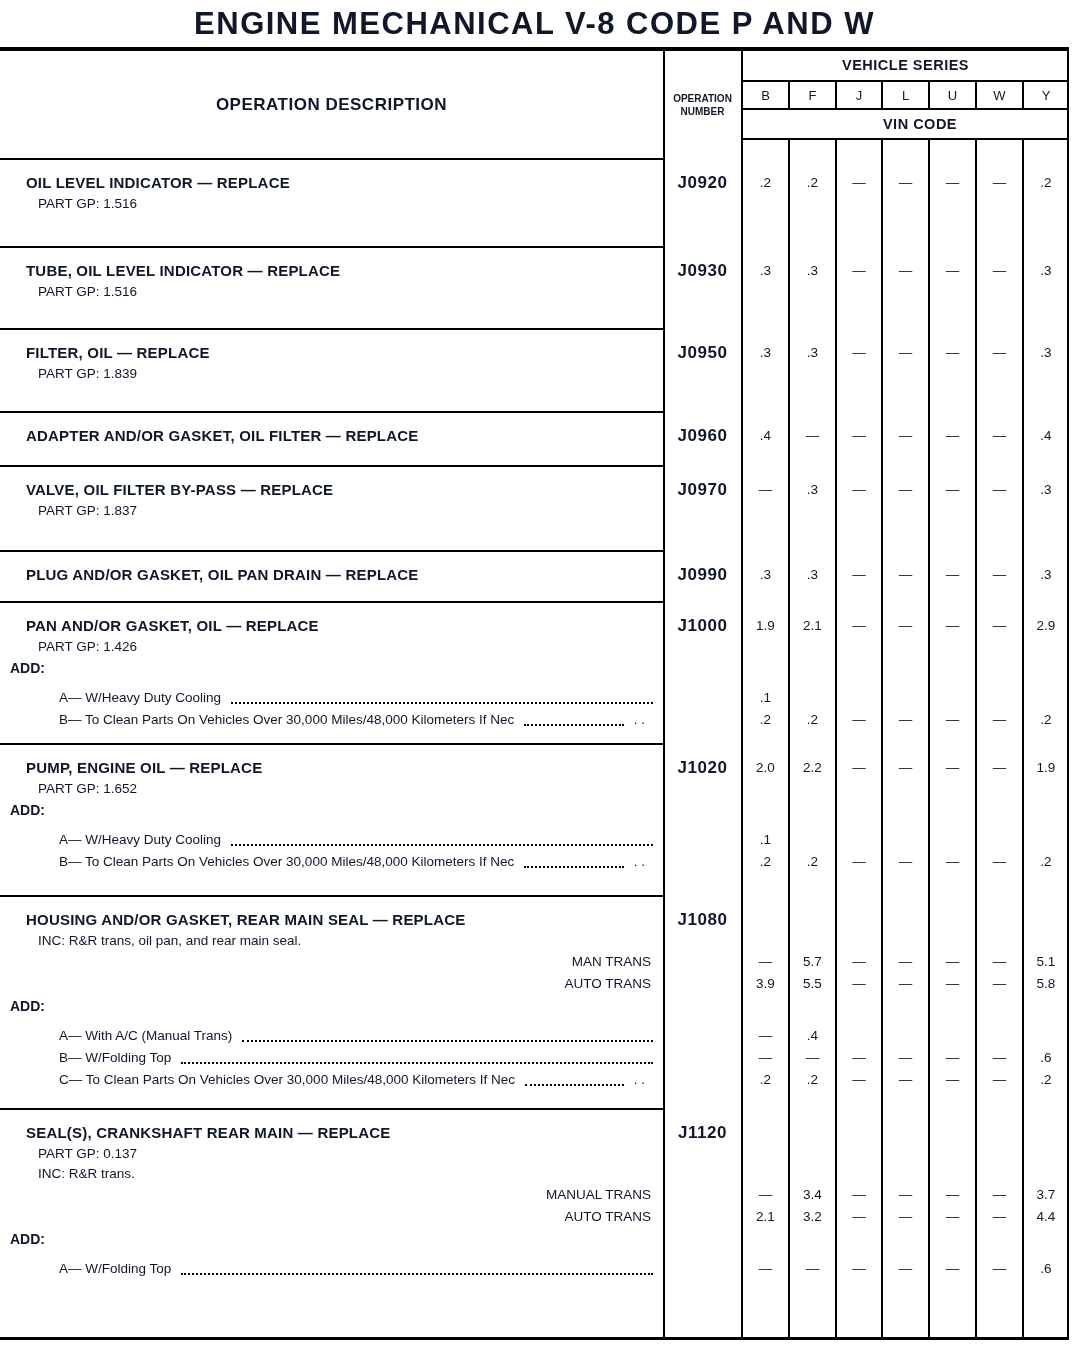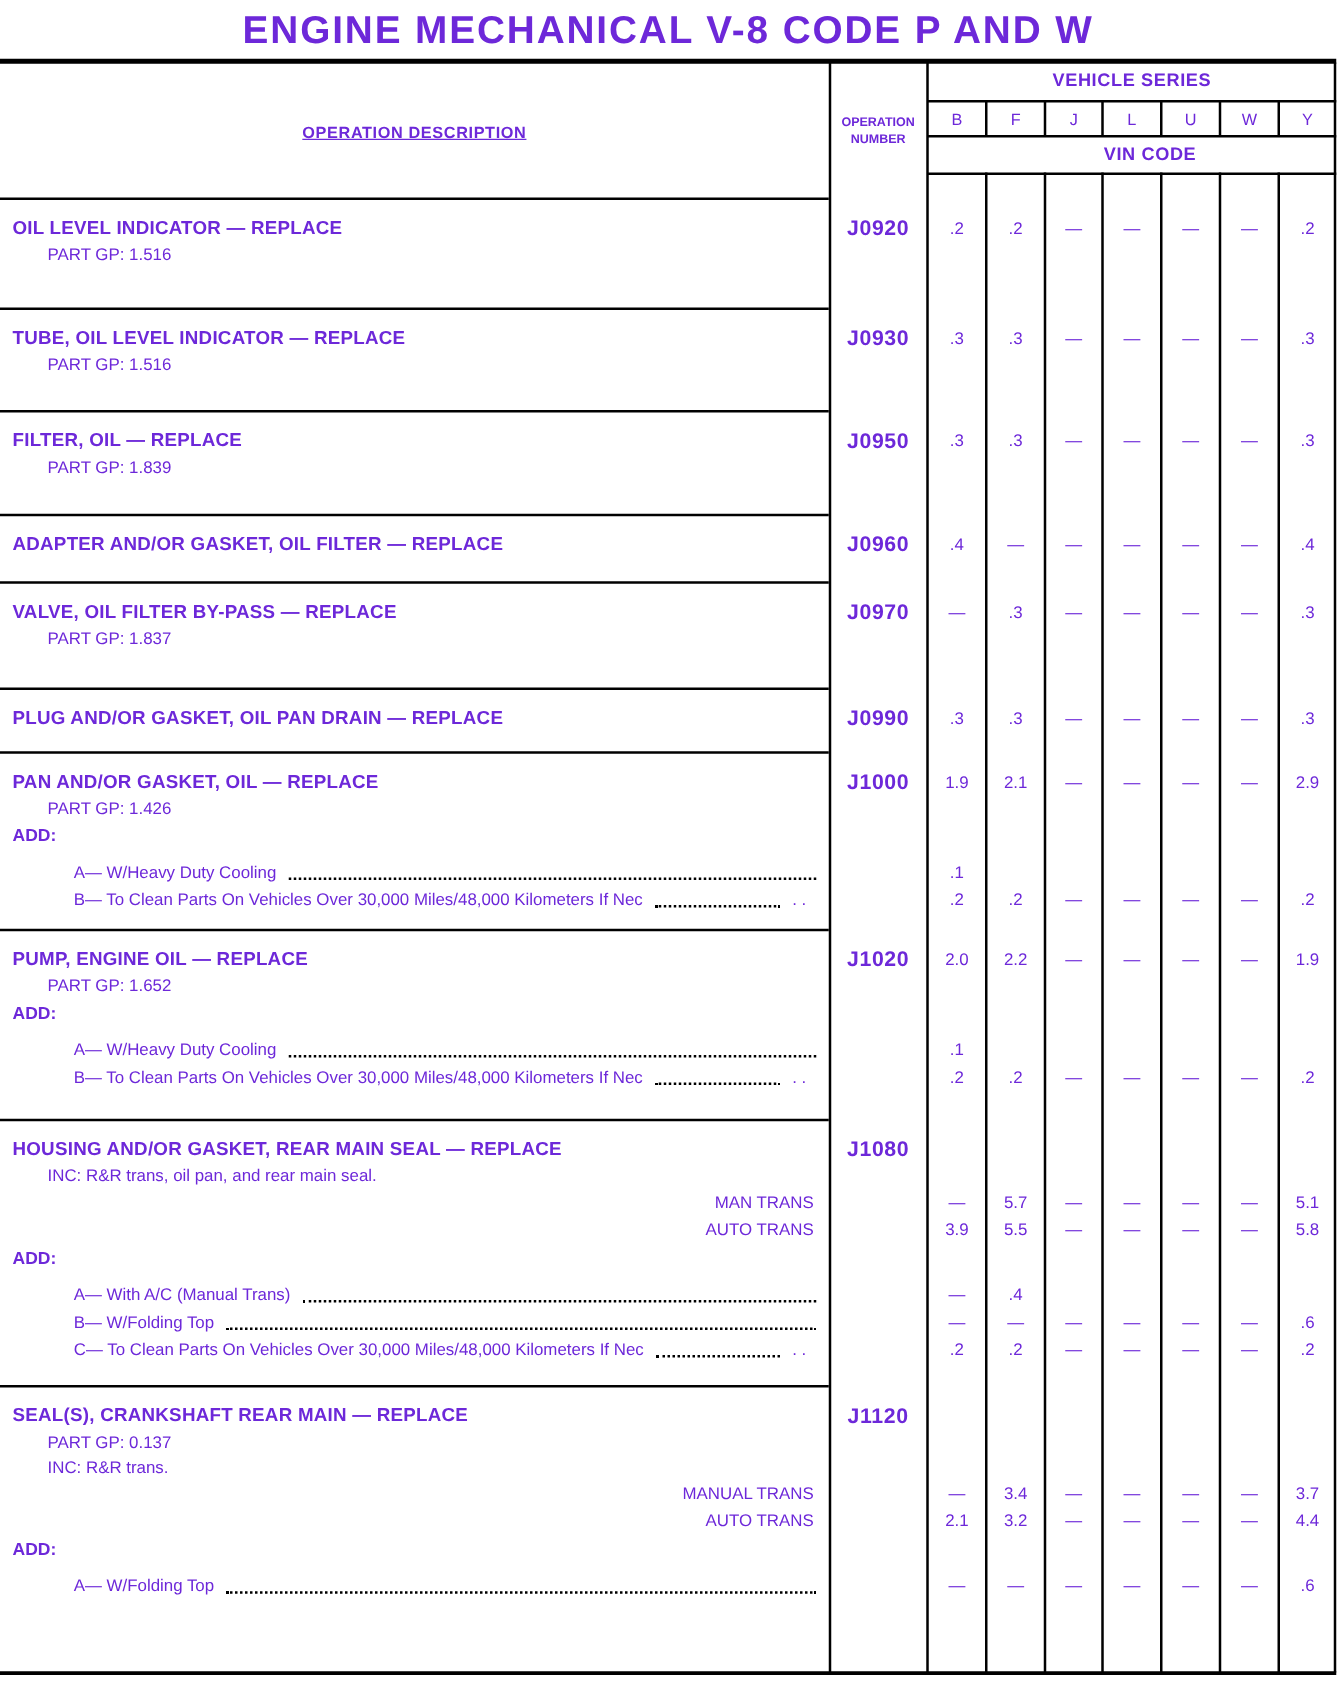--- a/index.html
+++ b/index.html
@@ -1,32 +1,32 @@
 <!DOCTYPE html>
 <html><head>
 <meta charset="utf-8">
 <style>
   html,body { margin:0; padding:0; background:#fff; }
   .page {
     position:relative; width:1072px; height:1356px; background:#fff;
-    font-family:"Liberation Sans", sans-serif; color:#6d28d9; overflow:hidden;
+    font-family:"Liberation Sans", sans-serif; color:#0f172a; overflow:hidden;
   }
   .page-title {
     position:absolute; top:6px; left:0; width:1069px; text-align:center;
     font-size:31px; font-weight:bold; letter-spacing:1.5px;
   }
   .rule { position:absolute; background:#000; }
   .rule-title { top:47px; left:0; width:1069px; height:4px; }
   .rule-bottom { top:1337px; left:0; width:1069px; height:3px; }
 
   
   .hdr-desc {
     position:absolute; top:50px; left:0; width:663px; height:110px;
     display:flex; align-items:center; justify-content:center;
-    font-size:13px; font-weight:bold; letter-spacing:0.5px;text-decoration:underline;
+    font-size:17px; font-weight:bold; letter-spacing:0.5px;
   }
   .hdr-op {
     position:absolute; top:50px; left:663px; width:79px; height:110px;
     display:flex; flex-direction:column; align-items:center; justify-content:center;
     font-size:10px; font-weight:bold; line-height:13px; text-align:center;
   }
   .hdr-series { position:absolute; top:50px; left:742px; width:327px; height:110px; }
   .series-title {
     height:30px; display:flex; align-items:center; justify-content:center;
     font-size:14.5px; font-weight:bold; letter-spacing:0.5px; border-bottom:2px solid #000;
@@ -41,21 +41,21 @@
   
   .table-body { position:absolute; top:160px; left:0; width:1069px; }
   .section { position:relative; box-sizing:border-box; padding-top:12px; }
   .section::before { content:""; position:absolute; top:-2px; left:0; width:663px; height:2px; background:#000; }
   .line { display:grid; grid-template-columns:663px 79px 47px 47px 46px 47px 47px 47px 46px; }
   .cell-desc { box-sizing:border-box; overflow:hidden; }
   .cell-op   { box-sizing:border-box; text-align:center; font-weight:bold; font-size:17px; letter-spacing:0.5px; }
   .cell-val  { box-sizing:border-box; text-align:center; font-size:13.5px; }
 
   .kind-title      { line-height:22px; }
-  .kind-title .cell-desc { font-size:15px; font-weight:bold; padding-left:10px; letter-spacing:0.2px; }
+  .kind-title .cell-desc { font-size:15px; font-weight:bold; padding-left:26px; letter-spacing:0.2px; }
   .kind-detail     { line-height:20px; }
   .kind-detail .cell-desc { font-size:13.5px; padding-left:38px; }
   .kind-rightlabel { line-height:22px; }
   .kind-rightlabel .cell-desc { font-size:13.5px; text-align:right; padding-right:12px;padding-left:15px; }
   .kind-add        { line-height:22px; }
   .kind-add .cell-desc { font-size:14px; font-weight:bold; padding-left:10px; }
   .kind-item       { line-height:22px; }
   .kind-item .cell-desc { font-size:13.5px; padding-left:59px; display:flex; align-items:flex-end; }
   .kind-add + .kind-item { margin-top:8px; }
   .item-text { white-space:nowrap; }

